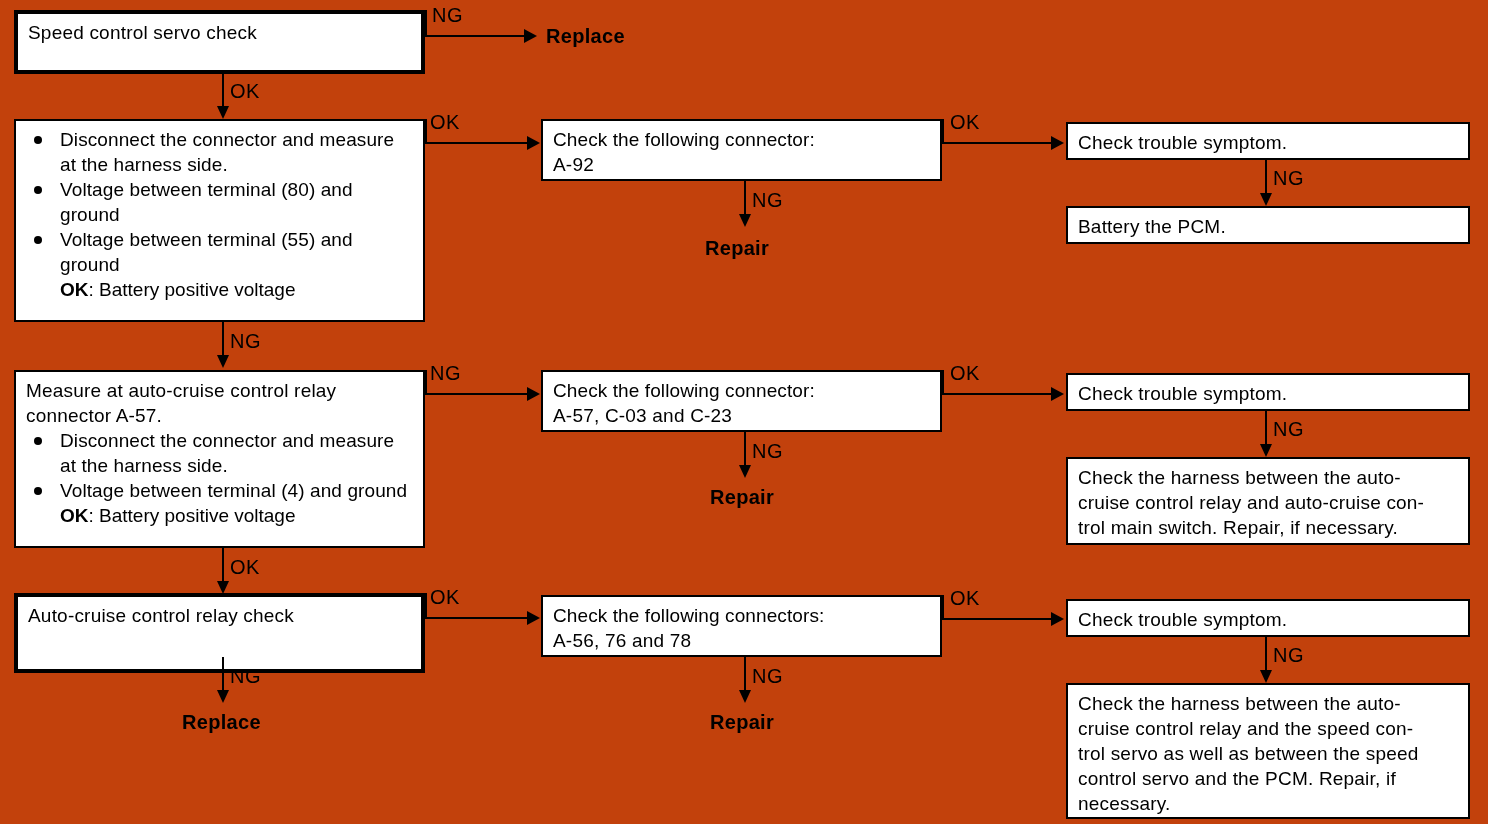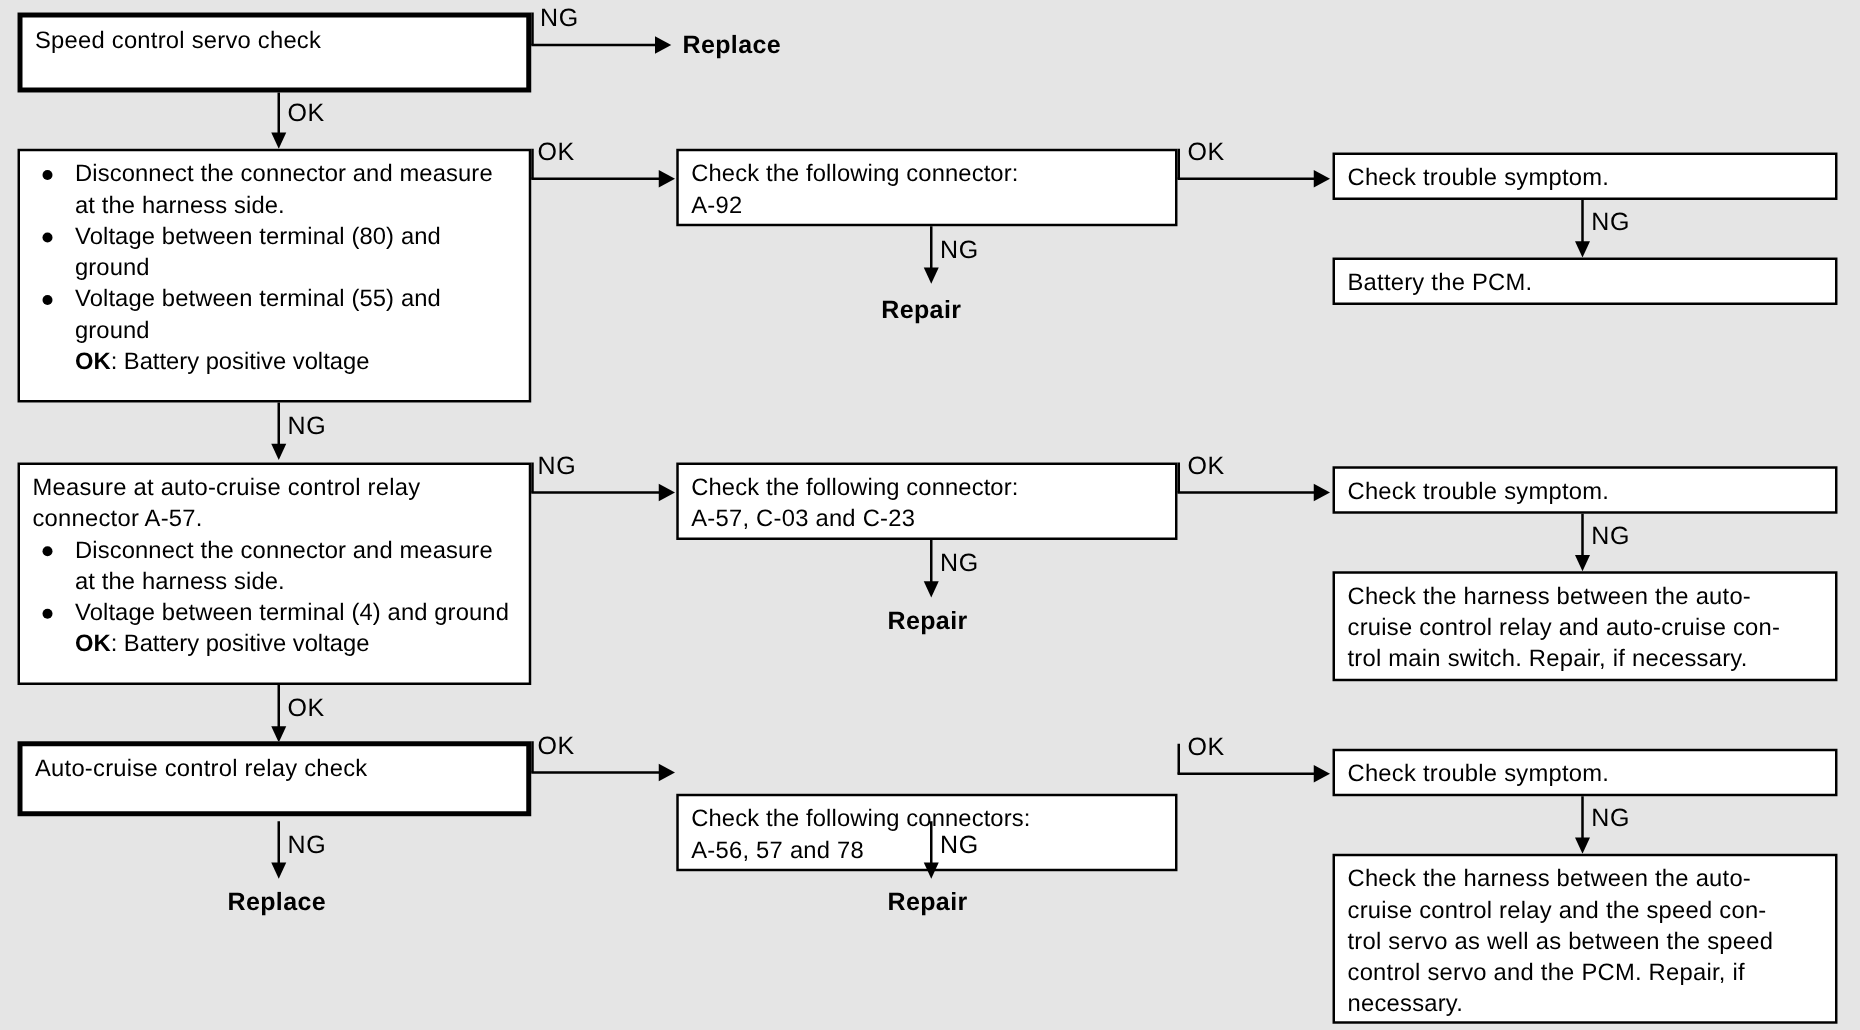--- a/index.html
+++ b/index.html
@@ -10,21 +10,21 @@
   }
   body {
     font-family: "Liberation Sans", sans-serif;
     color: #000000;
   }
 
   #canvas {
     position: relative;
     width: 1488px;
     height: 824px;
-    background: #e5e5e5;
+    background: #c2410c;
     overflow: hidden;
   }
 
   
   .box {
     position: absolute;
     box-sizing: border-box;
     background: #ffffff;
     border: 2px solid #000;
     padding: 6px 8px 4px 10px;
@@ -233,37 +233,37 @@
   <div class="vline" style="left:1265px; top:411px; height:38px;"></div>
   <div class="arrow-down" style="left:1260px; top:444px;"></div>
   <div class="edge-label" style="left:1273px; top:419px;">NG</div>
 
   <div class="box" style="left:1066px; top:457px; width:404px; height:88px;">
     <div class="box-text">Check the harness between the auto-
 cruise control relay and auto-cruise con-
 trol main switch. Repair, if necessary.</div>
   </div>
 
-  <div class="box thick" style="left:14px; top:593px; width:411px; height:60px;">
+  <div class="box thick" style="left:14px; top:593px; width:411px; height:80px;">
     <div class="box-text">Auto-cruise control relay check</div>
   </div>
 
   <div class="vline" style="left:425px; top:593px; height:25px;"></div>
   <div class="hline" style="left:425px; top:617px; width:103px;"></div>
   <div class="arrow-right" style="left:527px; top:611px;"></div>
   <div class="edge-label" style="left:430px; top:587px;">OK</div>
 
   <div class="vline" style="left:222px; top:657px; height:38px;"></div>
   <div class="arrow-down" style="left:217px; top:690px;"></div>
   <div class="edge-label" style="left:230px; top:666px;">NG</div>
   <div class="terminal" style="left:182px; top:712px;">Replace</div>
 
-  <div class="box" style="left:541px; top:595px; width:401px; height:62px;margin-top:40px;">
+  <div class="box" style="left:541px; top:595px; width:401px; height:62px;">
     <div class="box-head">Check the following connectors:</div>
-    <div class="box-sub">A-56, 57 and 78</div>
+    <div class="box-sub">A-56, 76 and 78</div>
   </div>
 
   <div class="vline" style="left:744px; top:657px; height:38px;"></div>
   <div class="arrow-down" style="left:739px; top:690px;"></div>
   <div class="edge-label" style="left:752px; top:666px;">NG</div>
   <div class="terminal" style="left:710px; top:712px;">Repair</div>
 
   <div class="vline" style="left:942px; top:595px; height:24px;"></div>
   <div class="hline" style="left:942px; top:618px; width:110px;"></div>
   <div class="arrow-right" style="left:1051px; top:612px;"></div>

